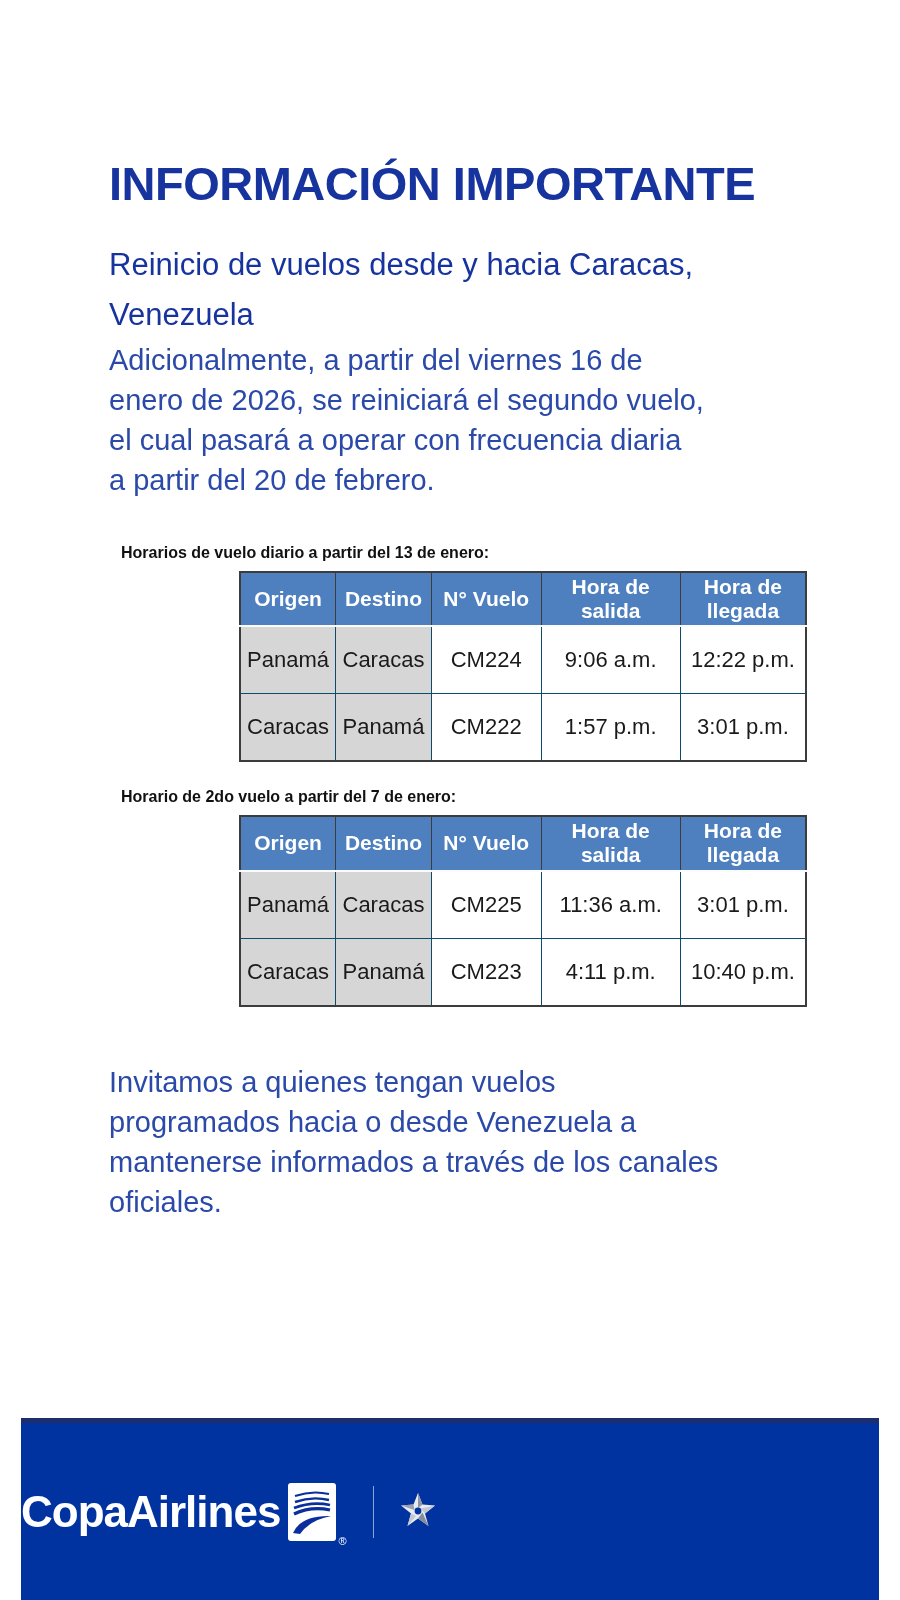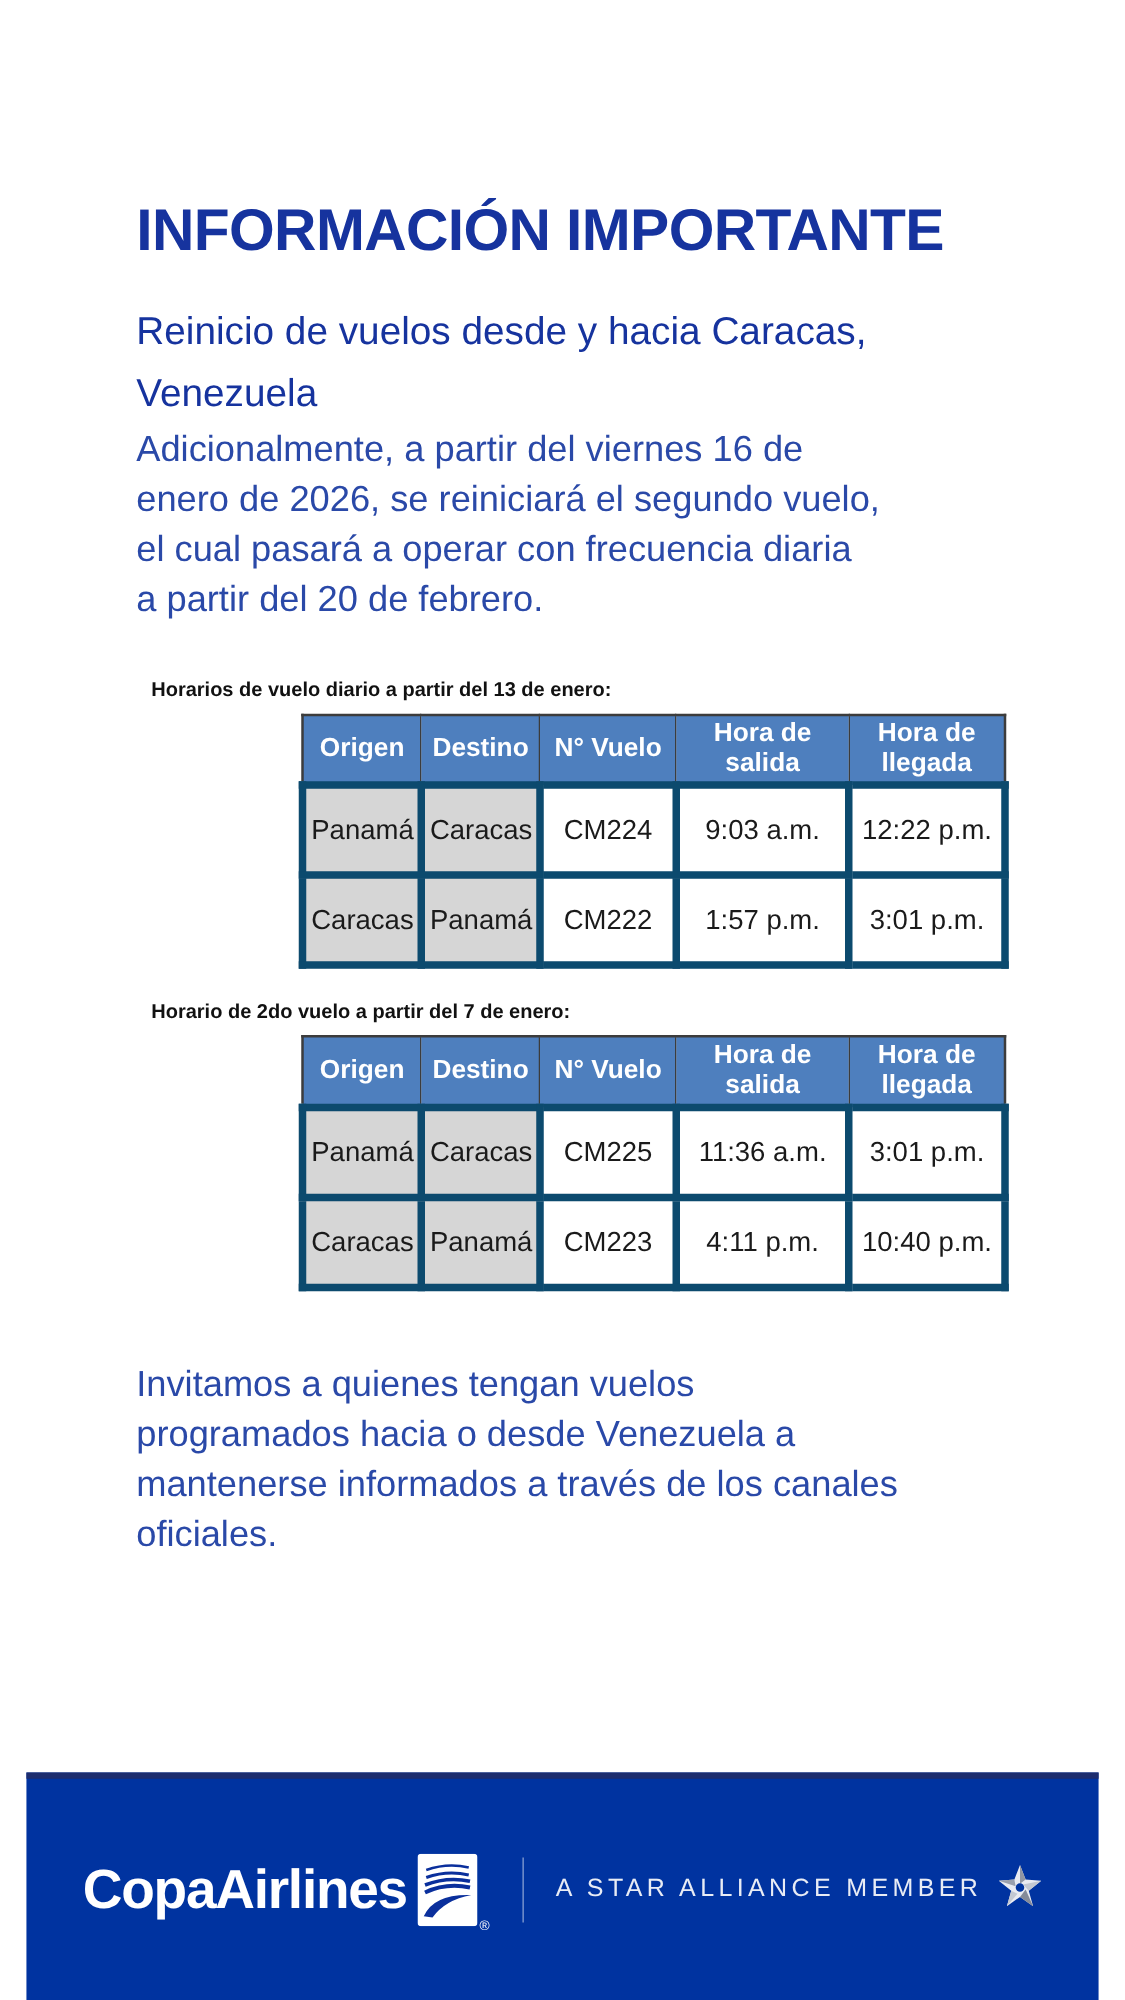--- a/index.html
+++ b/index.html
@@ -60,36 +60,36 @@
     background:#4E7FBE; color:#ffffff;
     font-size:21px; font-weight:700;
     height:50px; line-height:1.15;
     border:1px solid #3c3c3c;
     border-bottom:2px solid #fbfbfb;
     padding:2px 6px; text-align:center; vertical-align:middle;
   }
   table.flight-table td {
     font-size:22px; color:#1a1a1a;
     height:37px;
-    border:6px solid #0c4a6e;
+    border:1px solid #0c4a6e;
     text-align:center; vertical-align:middle;
     background:#ffffff;
     padding:20px 4px;
   }
   table.flight-table td:nth-child(1),
   table.flight-table td:nth-child(2) { background:#D6D6D6; }
 
   .closing-block { margin-top:55px; }
 
   .footer {
     margin-top:auto;
     height:182px; width:100%;
     background:#0033A0;
     border-top:5px solid #1d2d6e;
-    display:flex; align-items:center; justify-content:center;
+    display:flex; align-items:center; 
     gap:26px;
   }
   .brand-lockup { display:flex; align-items:center; }
   .brand-wordmark {
     color:#ffffff; font-size:44px; font-weight:700;
     letter-spacing:-1px;
   }
   .brand-mark { margin-left:8px; position:relative; display:flex; align-items:flex-start; }
   .registered {
     color:#ffffff; font-size:11px;
@@ -138,21 +138,21 @@
               <th>N° Vuelo</th>
               <th>Hora de salida</th>
               <th>Hora de llegada</th>
             </tr>
           </thead>
           <tbody>
             <tr>
               <td>Panamá</td>
               <td>Caracas</td>
               <td>CM224</td>
-              <td>9:03 a.m.</td>
+              <td>9:06 a.m.</td>
               <td>12:22 p.m.</td>
             </tr>
             <tr>
               <td>Caracas</td>
               <td>Panamá</td>
               <td>CM222</td>
               <td>1:57 p.m.</td>
               <td>3:01 p.m.</td>
             </tr>
           </tbody>
@@ -216,21 +216,20 @@
           <path d="M6 31 Q23 23 42 27" stroke="#0a2f9c" stroke-width="3.2" fill="none"></path>
           <path d="M5 50 Q13 32 43 33 Q22 37 12 51 Z" fill="#0a2f9c"></path>
         </svg>
         <span class="registered">®</span>
       </span>
     </div>
 
     <div class="footer-divider"></div>
 
     <div class="alliance-lockup">
-      <span class="alliance-text">A STAR ALLIANCE MEMBER</span>
       <span>
         <svg width="36" height="36" viewBox="0 0 36 36" aria-hidden="true">
           <polygon points="18,1 22.5,12.5 35,13.5 25,21.5 28.5,34 18,26.5 7.5,34 11,21.5 1,13.5 13.5,12.5" fill="#e9ebf2"></polygon>
           <polygon points="18,1 22.5,12.5 18,16" fill="#8f95a3"></polygon>
           <polygon points="35,13.5 25,21.5 20.5,16.5" fill="#c3c8d2"></polygon>
           <polygon points="28.5,34 18,26.5 22.5,20.5" fill="#858b99"></polygon>
           <polygon points="7.5,34 11,21.5 16,24" fill="#c3c8d2"></polygon>
           <polygon points="1,13.5 13.5,12.5 14.5,18" fill="#9aa0ad"></polygon>
           <circle cx="18" cy="19" r="3.4" fill="#0033A0"></circle>
         </svg>

